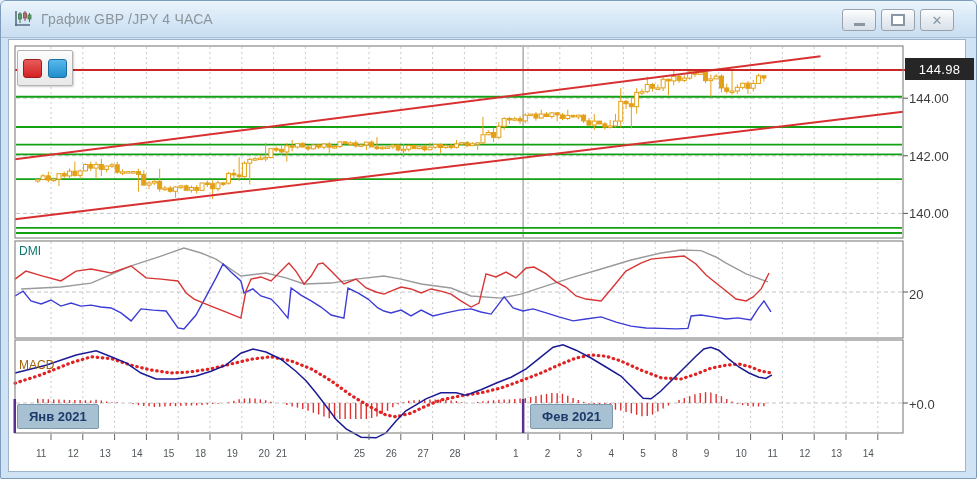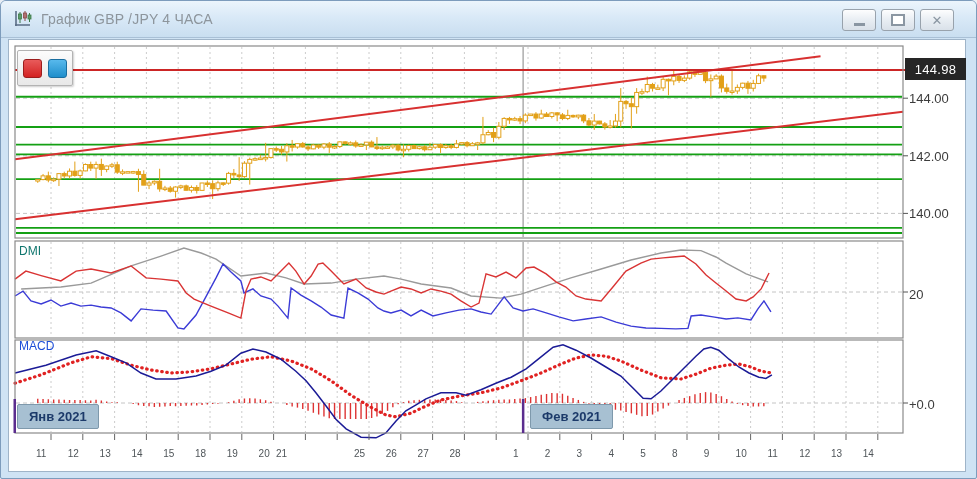--- a/index.html
+++ b/index.html
@@ -7,25 +7,25 @@
   .titlebar{position:absolute;left:0;top:0;width:100%;height:37px;background:linear-gradient(#ecf5fc,#d9e9f7 45%,#c9def0);border-bottom:1px solid #a9c0d6;box-sizing:border-box;display:flex;align-items:center;}
   .app-icon{margin:0 8px 0 12px;width:20px;height:20px;display:inline-block;}
   .title-text{color:#8d959c;font-size:14px;letter-spacing:.2px;}
   .winbtns{position:absolute;right:22px;top:8px;display:flex;gap:5px;}
   .winbtn{width:32px;height:20px;border:1px solid #98a2ac;border-radius:3px;background:linear-gradient(#fdfdfe,#eaeff4 45%,#d9e1e9);display:flex;align-items:center;justify-content:center;cursor:default;}
   .glyph-min{width:11px;height:3px;background:#8a96a2;margin-top:8px;}
   .glyph-restore{width:10px;height:8px;border:2px solid #8a96a2;background:#fff;}
   .glyph-close{color:#8a96a2;font-size:13px;font-weight:bold;line-height:1;}
   .client{position:absolute;left:7px;top:38px;width:958px;height:433px;background:#ffffff;border:1px solid #9fb4c8;box-sizing:border-box;}
   svg.chart{position:absolute;left:0;top:0;pointer-events:none;}
-  .price-box{position:absolute;left:904px;top:57px;width:61px;height:22px;background:#262626;color:#ffffff;font-size:13px;display:flex;align-items:center;justify-content:center;letter-spacing:.3px;}
+  .price-box{position:absolute;left:904px;top:57px;width:69px;height:22px;background:#262626;color:#ffffff;font-size:13px;display:flex;align-items:center;justify-content:center;letter-spacing:.3px;}
   .axis-lbl{position:absolute;left:908px;color:#3c3c3c;font-size:13px;transform:translateY(-50%);}
   .pane-lbl{position:absolute;font-size:12px;}
   .dmi-lbl{left:18px;top:243px;color:#0f766e;}
-  .macd-lbl{left:18px;top:338px;color:#1d4ed8;}
+  .macd-lbl{left:18px;top:357px;color:#a16207;}
   .month-box{position:absolute;top:403px;height:25px;padding:0 11px;background:#a7c0d2;border:1px solid #7e99ac;border-radius:2px;color:#1c3a6a;font-size:13px;font-weight:700;display:flex;align-items:center;box-sizing:border-box;}
   .day-lbl{position:absolute;top:447px;width:30px;margin-left:-15px;text-align:left;color:#4f5559;font-size:10px;}
   .chip{position:absolute;left:16px;top:49px;width:54px;height:34px;background:linear-gradient(#fcfcfc,#e8e8e8);border:1px solid #b3b3b3;border-radius:2px;box-shadow:1px 1px 2px rgba(0,0,0,.2);display:flex;align-items:center;justify-content:center;gap:6px;}
   .chip-btn{width:17px;height:17px;border-radius:3px;}
   .chip-red{background:linear-gradient(#e85b5b,#d32222);border:1px solid #9c1d1d;}
   .chip-blue{background:linear-gradient(#58b9ec,#1f8ecb);border:1px solid #1a6ea0;}
 </style>
 </head>
 <body>
 

